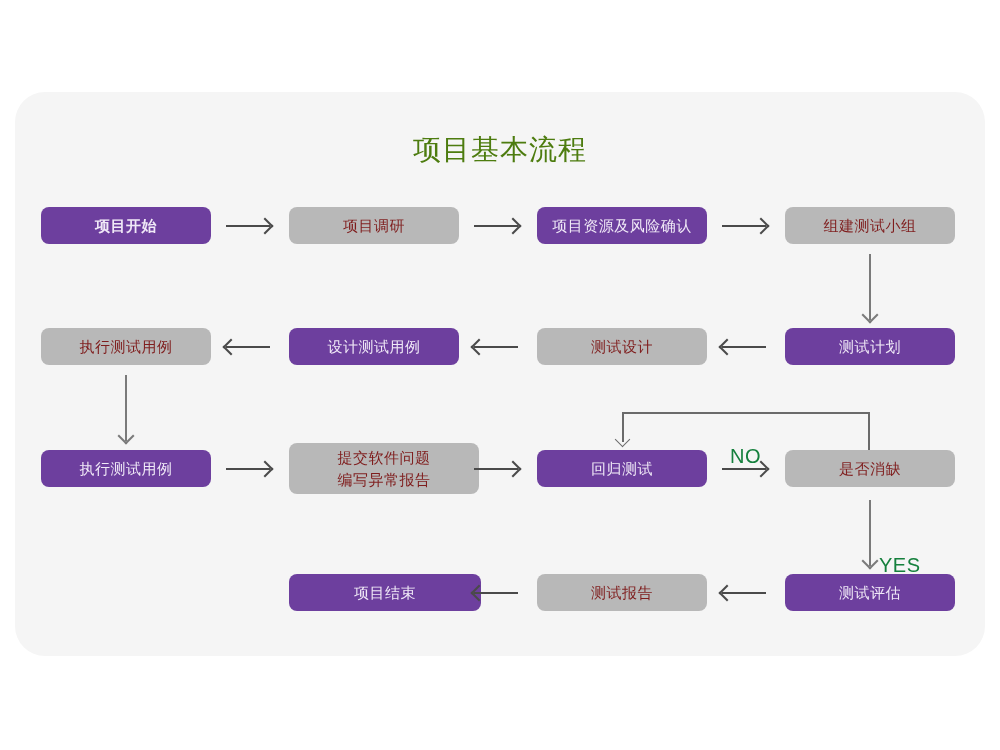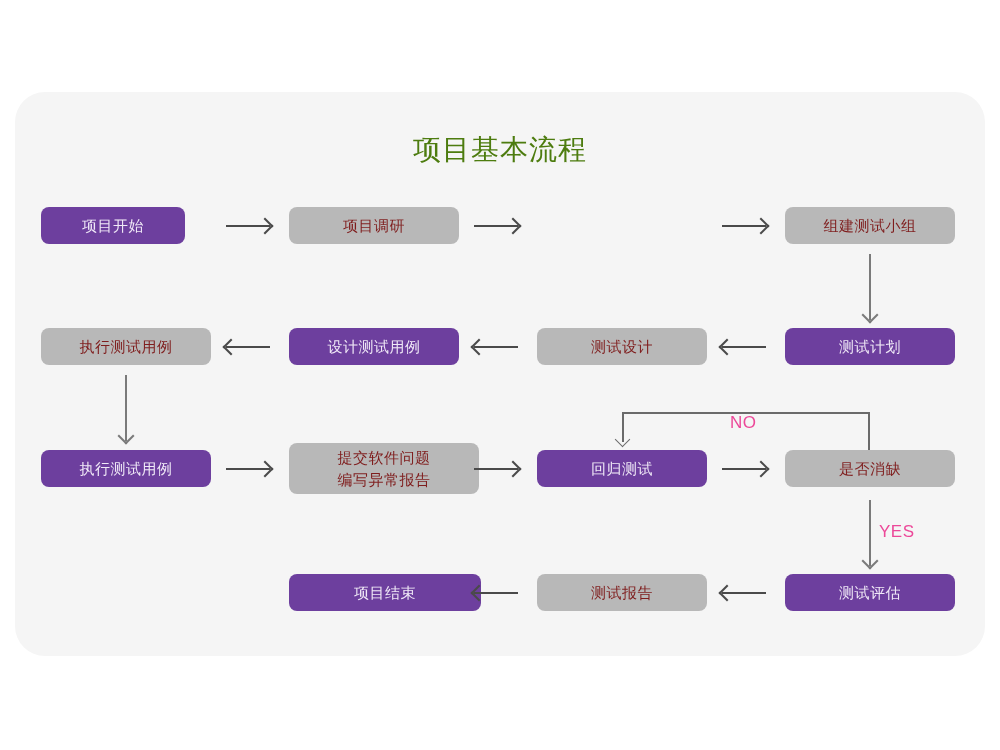--- a/index.html
+++ b/index.html
@@ -78,48 +78,50 @@
   .loop-head {
     position: absolute;
     width: 11px; height: 11px;
     border-bottom: 1.5px solid #6a6a6a;
     border-right: 1.5px solid #6a6a6a;
     transform: rotate(45deg);
   }
 
   .edge-label {
     position: absolute;
-    font-size: 17px;
-    color: #ec4899;
+    font-size: 20px;
+    color: #15803d;
     letter-spacing: 0.5px;
+    margin-top: 32px;
   }
 </style>
 </head>
 <body>
 
 <div id="stage">
 
   <div id="card"></div>
 
   <h1 id="title">项目基本流程</h1>
 
-  <div class="node purple" style="left:41px; top:207px; width:144px; height:37px;">项目开始</div>
+  <div class="node purple" style="left:41px; top:207px; width:170px; height:37px;font-weight:bold;">项目开始</div>
 
   <div class="harrow right" style="left:226px; top:225px; width:44px;">
     <div class="shaft"></div>
     <div class="head"></div>
   </div>
 
   <div class="node gray" style="left:289px; top:207px; width:170px; height:37px;">项目调研</div>
 
   <div class="harrow right" style="left:474px; top:225px; width:44px;">
     <div class="shaft"></div>
     <div class="head"></div>
   </div>
 
+  <div class="node purple" style="left:537px; top:207px; width:170px; height:37px;">项目资源及风险确认</div>
 
   <div class="harrow right" style="left:722px; top:225px; width:44px;">
     <div class="shaft"></div>
     <div class="head"></div>
   </div>
 
   <div class="node gray" style="left:785px; top:207px; width:170px; height:37px;">组建测试小组</div>
 
   <div class="varrow" style="left:869px; top:254px; height:66px;">
     <div class="head"></div>

